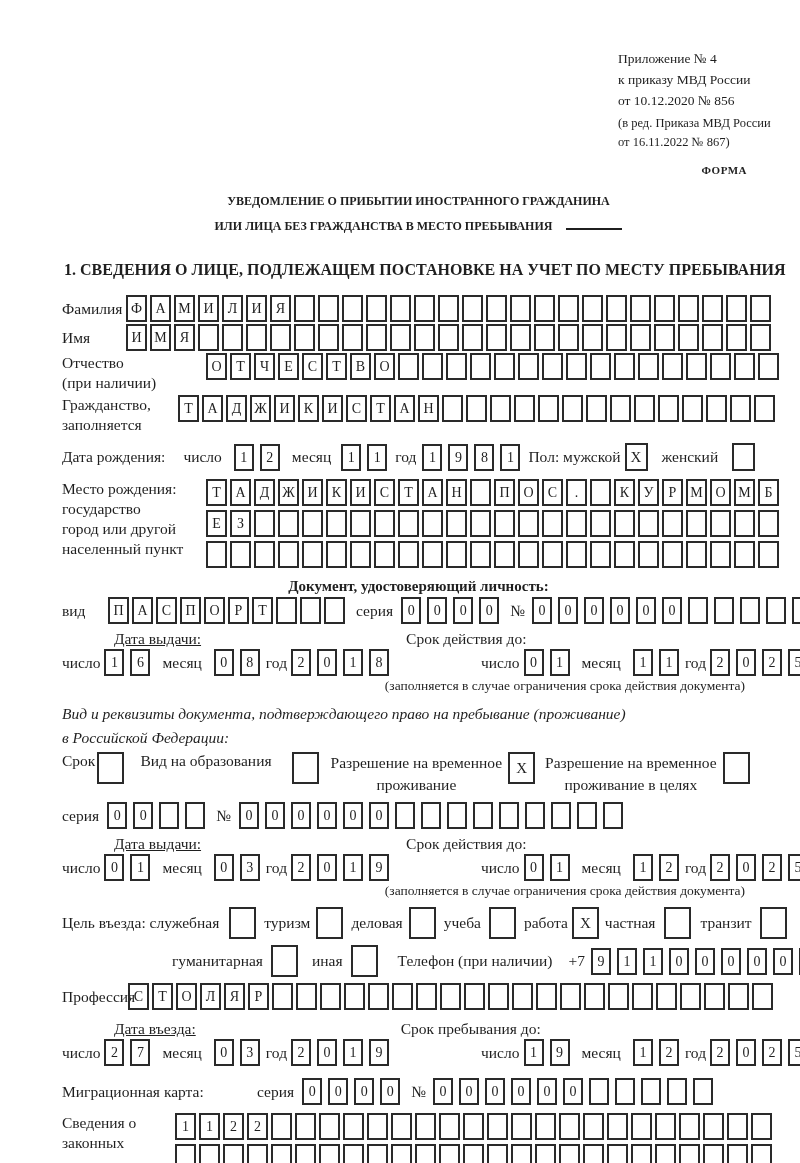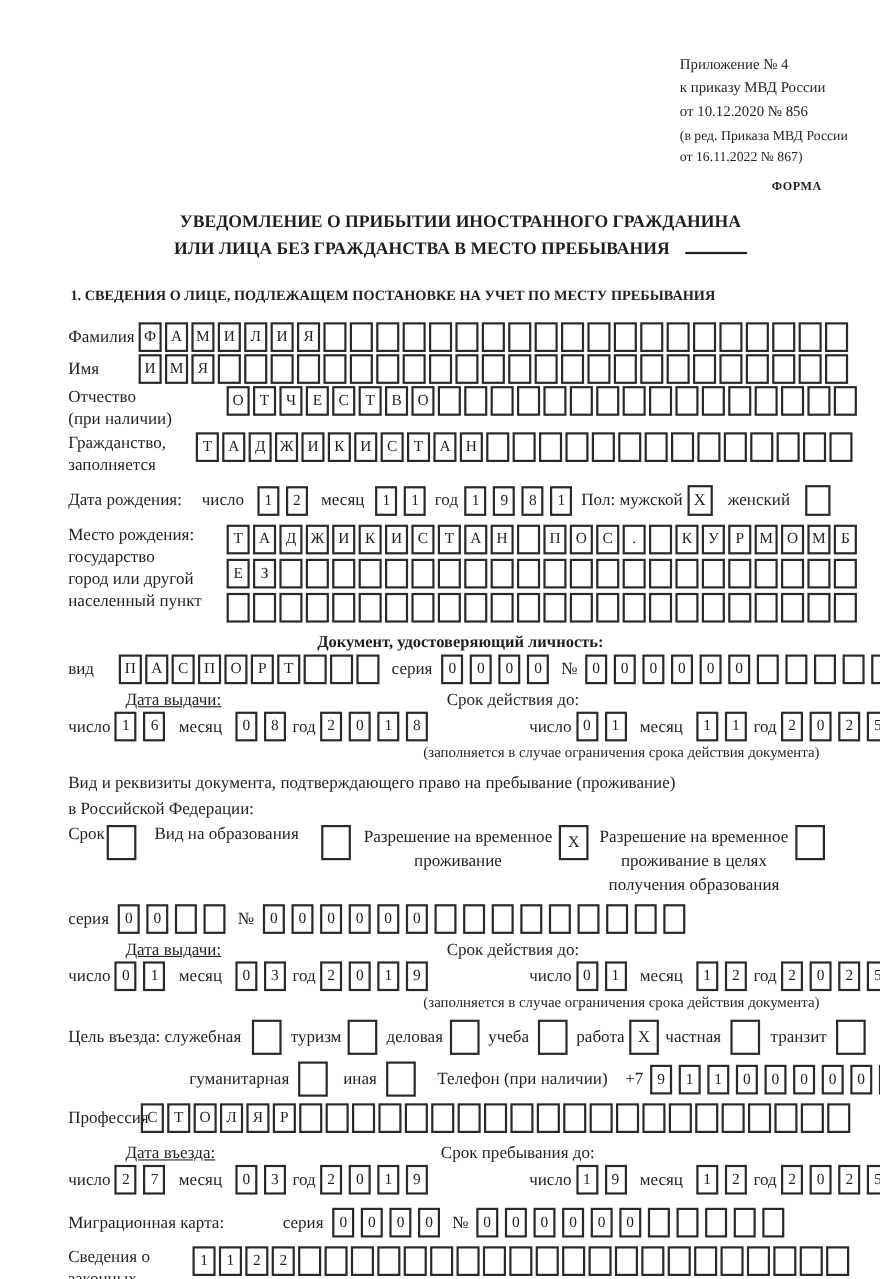--- a/index.html
+++ b/index.html
@@ -6,23 +6,23 @@
   .page{
     width:800px;height:1163px;background:#ffffff;color:#1f1f1f;
     font-family:"Liberation Serif", serif;font-size:15.5px;
     box-sizing:border-box;padding:48px 25px 0 62px;overflow:hidden;position:relative;
   }
   
   .ref{margin-left:556px;line-height:21px;font-size:13.5px;}
   .ref .r2{font-size:12.5px;line-height:19px;}
   .ref .r2.first{margin-top:3px;}
   .forma{text-align:right;padding-right:28px;font-weight:bold;font-size:11px;margin-top:12px;letter-spacing:.5px;}
-  .title{text-align:center;font-weight:bold;font-size:16px;line-height:25px;margin-top:13px;}
+  .title{text-align:center;font-weight:bold;font-size:12px;line-height:25px;margin-top:13px;}
   .blank{display:inline-block;width:56px;border-bottom:2px solid #1f1f1f;margin-left:14px;}
-  .sec{font-weight:bold;font-size:13px;margin-top:22px;margin-left:2px;white-space:nowrap;}
+  .sec{font-weight:bold;font-size:16px;margin-top:22px;margin-left:2px;white-space:nowrap;}
   
   .row{display:flex;align-items:center;margin-top:4px;}
   .row.top{align-items:flex-start;}
   .lbl{flex-shrink:0;white-space:nowrap;}
   .lblcol{flex-shrink:0;line-height:20px;}
   .cells{display:flex;flex-wrap:nowrap;}
   .cellrows .cells{margin-bottom:4px;}
   .cell{
     width:17px;height:23px;border:2px solid #2a2a2a;margin-right:3px;
     text-align:center;line-height:23px;font-size:14px;flex-shrink:0;
@@ -39,21 +39,21 @@
   .hdr{display:flex;margin-top:6px;white-space:nowrap;}
   .sp{width:86px;flex-shrink:0;}.w64{width:64px;}.w66{width:66px;}.w113{width:113px;}.w116{width:116px;}
   .w144{width:144px;}.w150{width:150px;}
   .g2{margin-left:2px;}.g4{margin-left:4px;}.g5{margin-left:5px;}.g6{margin-left:6px;}.g7{margin-left:7px;}
   .g8{margin-left:8px;}.g10{margin-left:10px;}.g12{margin-left:12px;}.g14{margin-left:14px;}
   .g16{margin-left:16px;}.g18{margin-left:18px;}.g20{margin-left:20px;}
   .g45{margin-left:45px;}.g98{margin-left:52px;text-decoration:underline;}.g110{margin-left:110px;}.g205{margin-left:205px;}
   .mt1{margin-top:1px;}.mt2{margin-top:2px;}.mt6{margin-top:6px;}.mt8{margin-top:8px;}
   .mt10{margin-top:10px;}.mt12{margin-top:12px;}.mt16{margin-top:16px;}
   .dochead{text-align:center;font-weight:bold;font-size:15px;margin-top:6px;}
-  .para{margin-top:8px;line-height:24px;}
+  .para{margin-top:8px;line-height:24px;font-style:italic;}
 </style>
 </head>
 <body>
 
 <div class="page">
 
   <div class="ref">
     <div>Приложение № 4</div>
     <div>к приказу МВД России</div>
     <div>от 10.12.2020 № 856</div>
@@ -412,21 +412,20 @@
     <span class="lbl g16">Вид на образования</span>
     <span class="cbx big g20"></span>
     <span class="centerlines g12">
       <div>Разрешение на временное</div>
       <div>проживание</div>
     </span>
     <span class="cbx big g6">X</span>
     <span class="centerlines g10">
       <div>Разрешение на временное</div>
       <div>проживание в целях</div>
-      <div>получения образования</div>
     </span>
     <span class="cbx big g6"></span>
   </div>
 
   <div class="row mt6">
     <span class="lbl">серия</span>
     <span class="cells sp6 g8">
         <span class="cell">0</span>
         <span class="cell">0</span>
         <span class="cell"></span>

